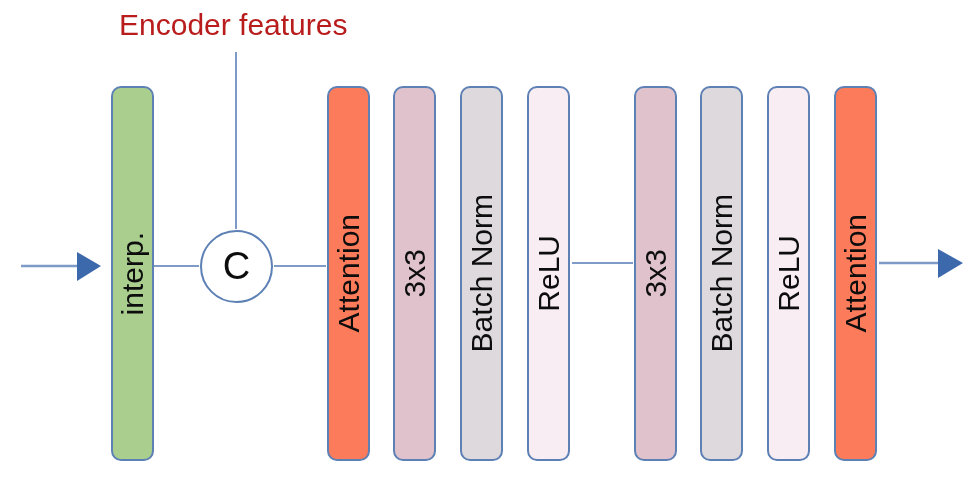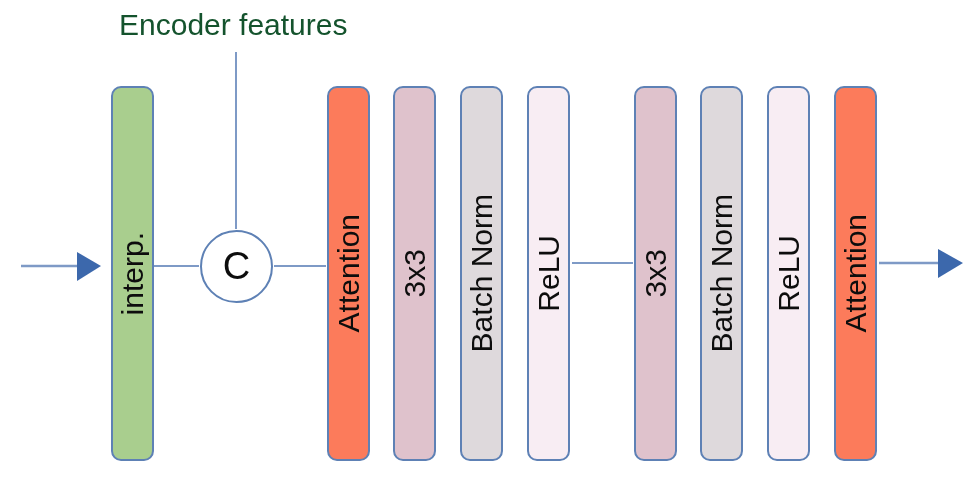--- a/index.html
+++ b/index.html
@@ -7,21 +7,21 @@
     position:relative;
     width:979px;height:481px;
     background:#ffffff;
     font-family:"Liberation Sans", sans-serif;
     overflow:hidden;
   }
   .title{
     position:absolute;
     left:119px;top:8px;
     font-size:30px;
-    color:#14532d;
+    color:#b91c1c;
     white-space:nowrap;
   }
   .bar{
     position:absolute;
     top:86px;
     width:43px;height:375px;
     border:2px solid #5E81B5;
     border-radius:10px;
     box-sizing:border-box;
     display:flex;

